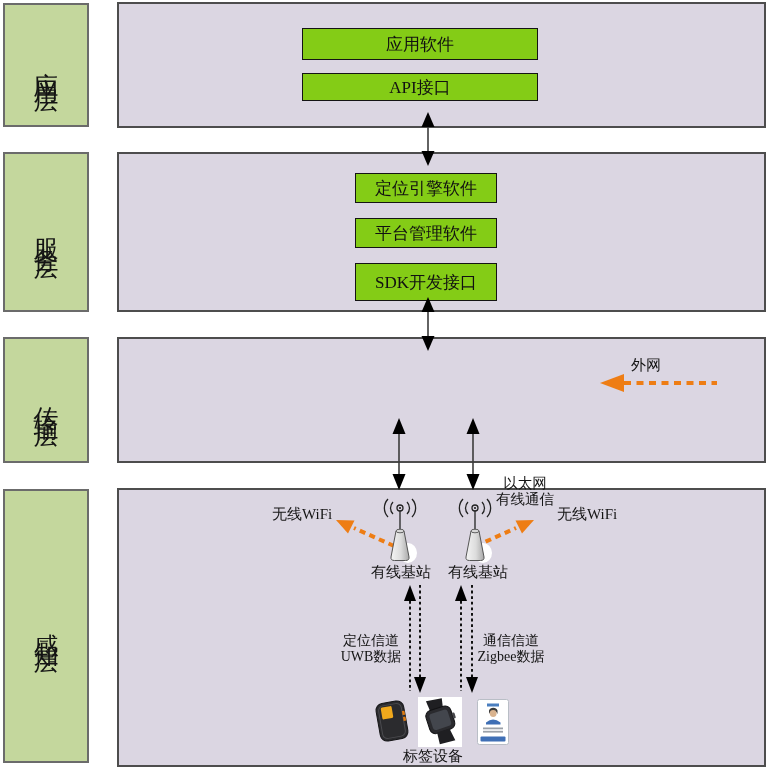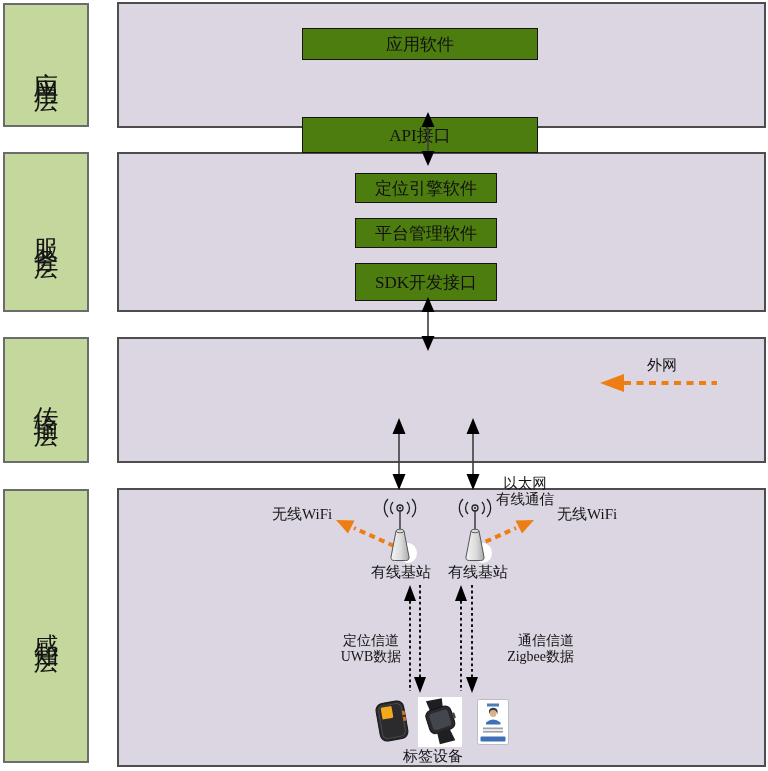--- a/index.html
+++ b/index.html
@@ -2,21 +2,21 @@
 <html><head>
 <meta charset="utf-8">
 <style>
   html,body{margin:0;padding:0;background:#fff;}
   #canvas{position:relative;width:768px;height:771px;background:#fff;overflow:hidden;
           font-family:"Liberation Serif","DejaVu Serif",serif;color:#111;}
   .vband{position:absolute;left:3px;width:86px;background:#c4d79d;border:2px solid #6b6b6b;
          display:flex;align-items:center;justify-content:center;box-sizing:border-box;}
   .vband span{writing-mode:vertical-rl;text-orientation:upright;font-size:25px;letter-spacing:9px;color:#141414;}
   .layer{position:absolute;left:117px;width:649px;background:#dbd6e2;border:2px solid #4d4d4d;box-sizing:border-box;}
-  .wbox{position:absolute;background:#4d7c0f;border:1px solid #141414;display:flex;align-items:center;justify-content:center;
+  .wbox{position:absolute;background:#84cc16;border:1px solid #141414;display:flex;align-items:center;justify-content:center;
         font-size:17px;box-sizing:border-box;}
   .lbl{position:absolute;font-size:15px;white-space:nowrap;color:#141414;}
   .lbl2{position:absolute;font-size:14px;line-height:16px;text-align:center;color:#141414;}
   svg{position:absolute;overflow:visible;}
   .shaft{stroke:#3d3d3d;stroke-width:1.6;}
   .head{fill:#000;}
 </style>
 </head>
 <body>
 
@@ -36,21 +36,21 @@
     </div>
 
   <div class="layer" style="top:2px;height:126px;"></div>
   <div class="layer" style="top:152px;height:160px;"></div>
   <div class="layer" style="top:337px;height:126px;"></div>
   <div class="layer" style="top:488px;height:279px;"></div>
 
   <div class="wbox" style="left:302px;top:28px;width:236px;height:32px;">
       <span>应用软件</span>
     </div>
-  <div class="wbox" style="left:302px;top:73px;width:236px;height:36px;margin-top:44px;">
+  <div class="wbox" style="left:302px;top:73px;width:236px;height:28px;">
       <span>API接口</span>
     </div>
 
   <div class="wbox" style="left:355px;top:173px;width:142px;height:30px;">
       <span>定位引擎软件</span>
     </div>
   <div class="wbox" style="left:355px;top:218px;width:142px;height:30px;">
       <span>平台管理软件</span>
     </div>
   <div class="wbox" style="left:355px;top:263px;width:142px;height:38px;">
@@ -77,21 +77,21 @@
   <svg style="left:464px;top:418px;" width="18" height="72">
     <line class="shaft" x1="9" y1="14" x2="9" y2="58"></line>
     <polygon class="head" points="9,0 2.5,16 15.5,16"></polygon>
     <polygon class="head" points="9,72 2.5,56 15.5,56"></polygon>
   </svg>
   <div class="lbl2" style="left:488px;top:431px;width:74px;font-size:14.5px;margin-top:44px;">
     <span>以太网</span><br>
     <span>有线通信</span>
   </div>
 
-  <div class="lbl" style="left:631px;top:356px;margin-left:16px;">外网</div>
+  <div class="lbl" style="left:631px;top:356px;">外网</div>
   <svg style="left:600px;top:372px;" width="122" height="22">
     <line x1="24" y1="11" x2="117" y2="11" stroke="#ee7d14" stroke-width="4.2" stroke-dasharray="7 5.5"></line>
     <polygon points="0,11 24,2 24,20" fill="#ee7d14"></polygon>
   </svg>
 
   <div class="lbl" style="left:272px;top:505px;">无线WiFi</div>
   <svg style="left:330px;top:512px;" width="70" height="40">
     <line x1="64" y1="34" x2="24" y2="16" stroke="#ee7d14" stroke-width="4" stroke-dasharray="6 4.5"></line>
     <polygon points="6,8 24.5,8.5 18,21.5" fill="#ee7d14"></polygon>
   </svg>
@@ -154,21 +154,21 @@
   </svg>
   <svg style="left:465px;top:585px;" width="14" height="108">
     <line x1="7" y1="0" x2="7" y2="92" stroke="#111" stroke-width="2" stroke-dasharray="2.8 2.8"></line>
     <polygon class="head" points="7,108 1,92 13,92"></polygon>
   </svg>
 
   <div class="lbl2" style="left:340px;top:633px;width:62px;">
     <span>定位信道</span><br>
     <span>UWB数据</span>
   </div>
-  <div class="lbl2" style="left:504px;top:633px;width:70px;text-align:right;">
+  <div class="lbl2" style="left:476px;top:633px;width:70px;">
     <span>通信信道</span><br>
     <span>Zigbee数据</span>
   </div>
 
   <svg style="left:372px;top:698px;" width="40" height="46">
     <g transform="rotate(-10 20 23)">
       <rect x="6" y="4" width="28" height="38" rx="7" fill="#2b2b2e" stroke="#151517" stroke-width="1"></rect>
       <rect x="8.5" y="6.5" width="23" height="33" rx="5" fill="none" stroke="#4a4a4e" stroke-width="1"></rect>
       <rect x="11" y="8" width="11" height="12" rx="1.5" fill="#f0a81c"></rect>
       <rect x="31.5" y="15" width="2.5" height="4" fill="#e07b10"></rect>

